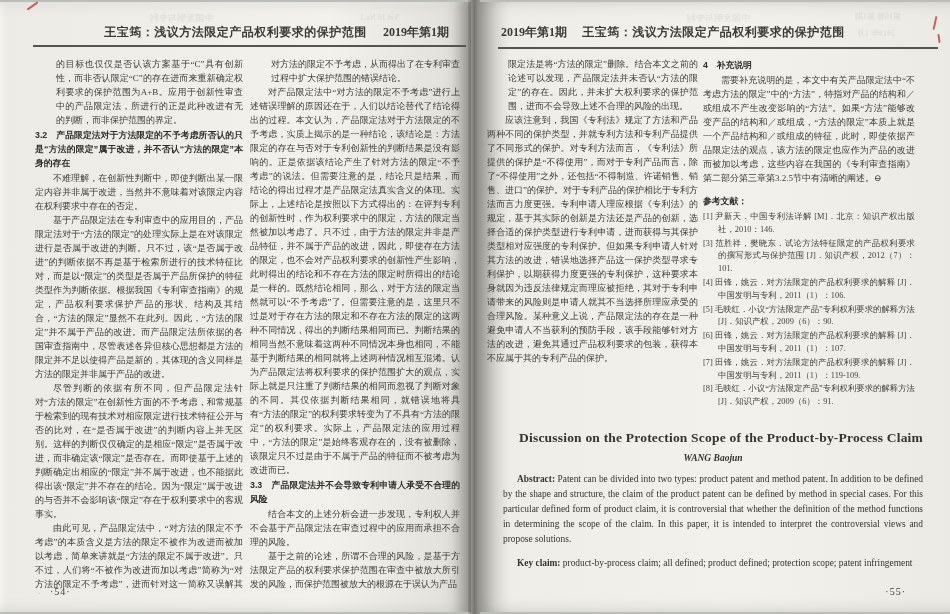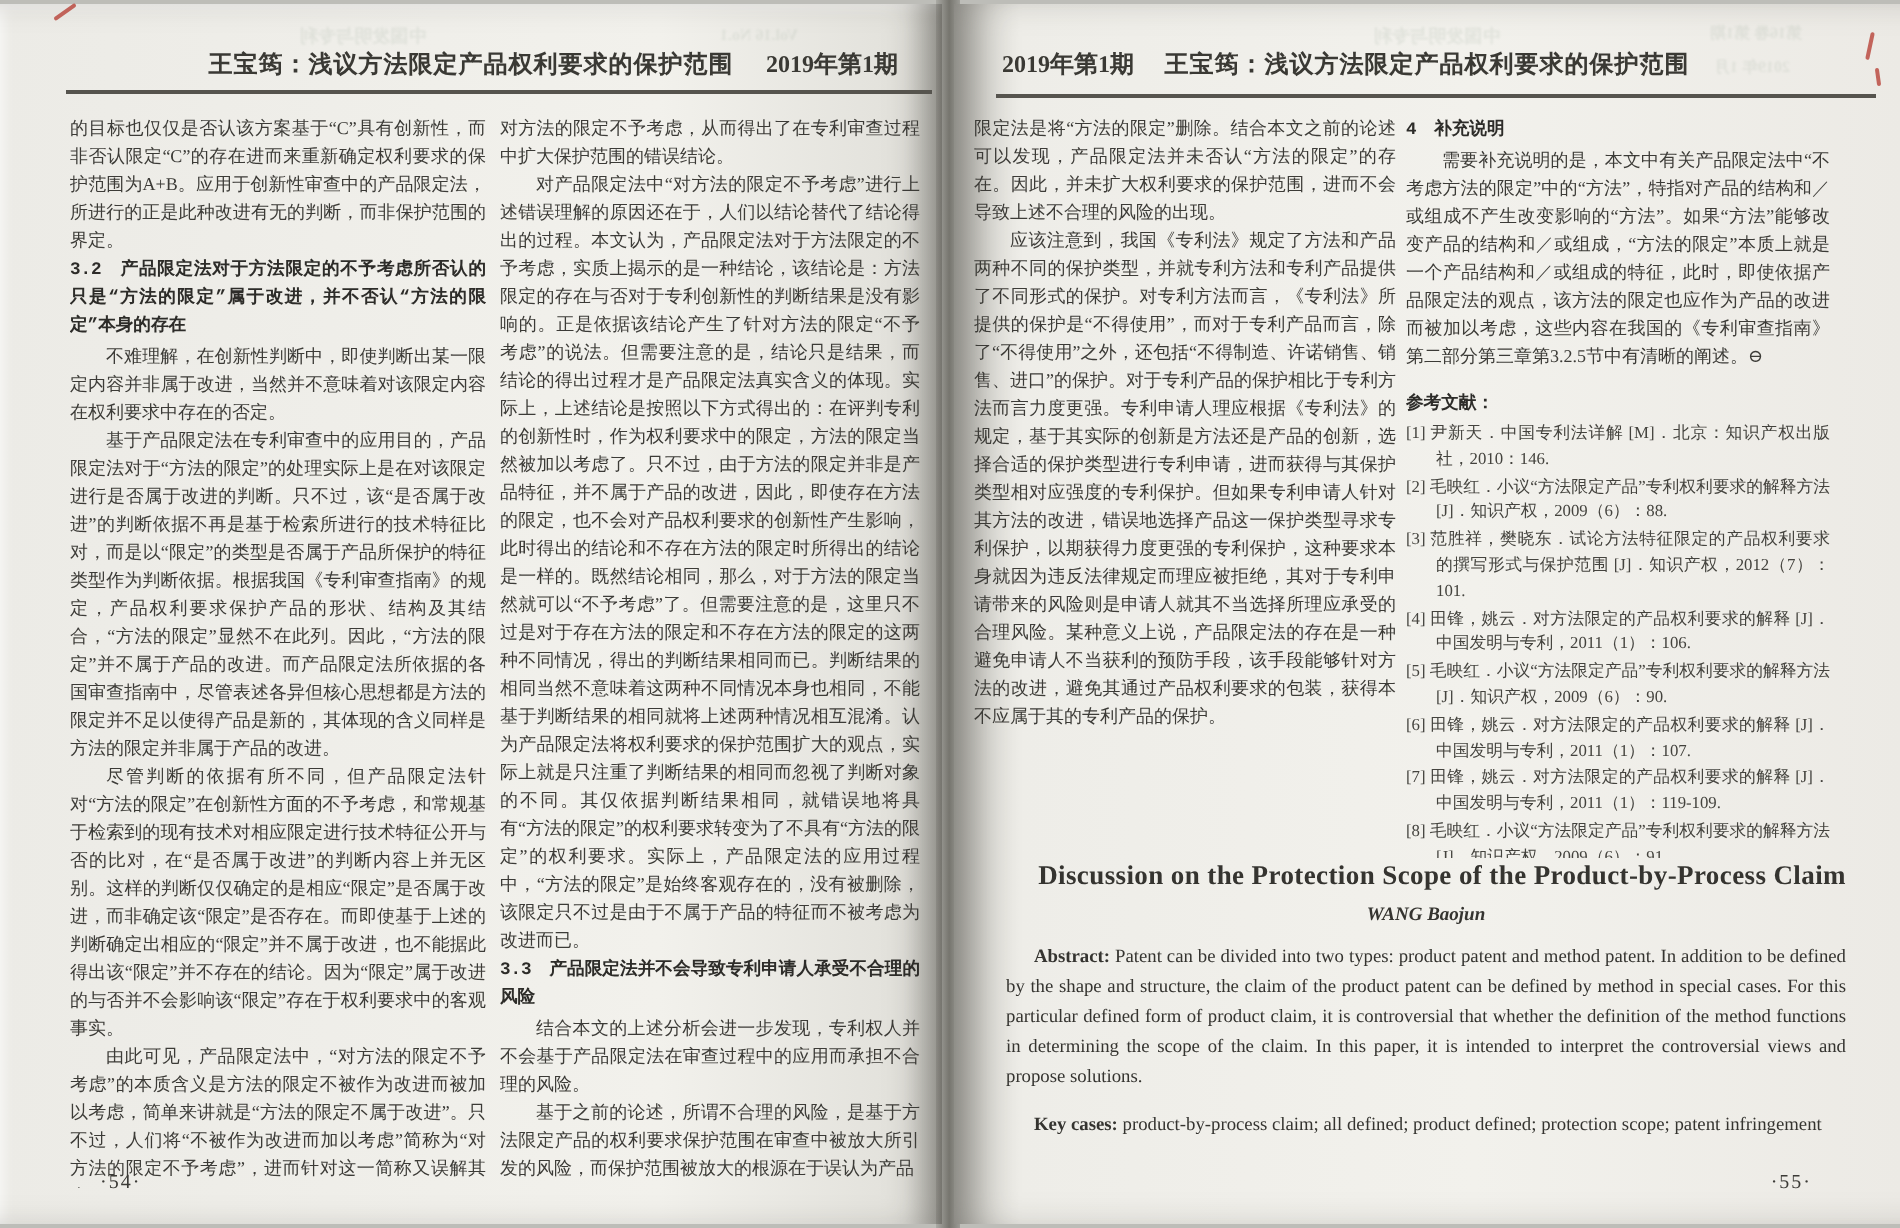--- a/index.html
+++ b/index.html
@@ -37,24 +37,24 @@
   .col{
     position:absolute;text-align:justify;overflow:hidden;
     font-size:9px;line-height:14px;color:#3c3b37;
   }
   .p54c1{left:35px;top:55px;width:208px;height:537px;}
   .p54c2{left:250px;top:55px;width:210px;height:537px;}
   .p55c1{left:10px;top:55px;width:211px;height:372px;}
   .p55c2{left:226px;top:55px;width:212px;height:372px;}
   .blk{margin:0;}
   .blk.p{text-indent:2em;}
-  .blk.pc{text-indent:0;}
+  .blk.pc{text-indent:0;margin-left:21px;}
   .blk.h{
     font-weight:700;text-indent:0;margin:1px 0;
-    font-family:Liberation Mono, monospace;
+    font-family:Liberation Sans, sans-serif;
     font-size:8.8px;color:#2d2c29;
   }
   .blk.refh{
     font-weight:700;font-family:"Liberation Sans","DejaVu Sans",sans-serif;
     margin:9px 0 3px;font-size:8.8px;color:#2d2c29;
   }
   .blk.ref{
     font-size:8.4px;line-height:12.8px;
     padding-left:15px;text-indent:-15px;margin-bottom:1px;color:#44433e;
   }
@@ -121,34 +121,33 @@
     <div class="headrule"></div>
     <div class="col p55c1">
         <div class="blk pc">限定法是将“方法的限定”删除。结合本文之前的论述可以发现，产品限定法并未否认“方法的限定”的存在。因此，并未扩大权利要求的保护范围，进而不会导致上述不合理的风险的出现。</div>
         <div class="blk p">应该注意到，我国《专利法》规定了方法和产品两种不同的保护类型，并就专利方法和专利产品提供了不同形式的保护。对专利方法而言，《专利法》所提供的保护是“不得使用”，而对于专利产品而言，除了“不得使用”之外，还包括“不得制造、许诺销售、销售、进口”的保护。对于专利产品的保护相比于专利方法而言力度更强。专利申请人理应根据《专利法》的规定，基于其实际的创新是方法还是产品的创新，选择合适的保护类型进行专利申请，进而获得与其保护类型相对应强度的专利保护。但如果专利申请人针对其方法的改进，错误地选择产品这一保护类型寻求专利保护，以期获得力度更强的专利保护，这种要求本身就因为违反法律规定而理应被拒绝，其对于专利申请带来的风险则是申请人就其不当选择所理应承受的合理风险。某种意义上说，产品限定法的存在是一种避免申请人不当获利的预防手段，该手段能够针对方法的改进，避免其通过产品权利要求的包装，获得本不应属于其的专利产品的保护。</div>
       </div>
     <div class="col p55c2">
         <div class="blk h">4　补充说明</div>
         <div class="blk p">需要补充说明的是，本文中有关产品限定法中“不考虑方法的限定”中的“方法”，特指对产品的结构和／或组成不产生改变影响的“方法”。如果“方法”能够改变产品的结构和／或组成，“方法的限定”本质上就是一个产品结构和／或组成的特征，此时，即使依据产品限定法的观点，该方法的限定也应作为产品的改进而被加以考虑，这些内容在我国的《专利审查指南》第二部分第三章第3.2.5节中有清晰的阐述。⊖</div>
         <div class="blk refh">参考文献：</div>
         <div class="blk ref">[1]  尹新天．中国专利法详解 [M]．北京：知识产权出版社，2010：146.</div>
-        <div class="blk ref">[2]  毛映红．小议“方法限定产品”专利权利要求的解释方法 [J]．知识产权，2009（6）：88.</div>
         <div class="blk ref">[3]  范胜祥，樊晓东．试论方法特征限定的产品权利要求的撰写形式与保护范围 [J]．知识产权，2012（7）：101.</div>
         <div class="blk ref">[4]  田锋，姚云．对方法限定的产品权利要求的解释 [J]．中国发明与专利，2011（1）：106.</div>
         <div class="blk ref">[5]  毛映红．小议“方法限定产品”专利权利要求的解释方法 [J]．知识产权，2009（6）：90.</div>
         <div class="blk ref">[6]  田锋，姚云．对方法限定的产品权利要求的解释 [J]．中国发明与专利，2011（1）：107.</div>
         <div class="blk ref">[7]  田锋，姚云．对方法限定的产品权利要求的解释 [J]．中国发明与专利，2011（1）：119-109.</div>
         <div class="blk ref">[8]  毛映红．小议“方法限定产品”专利权利要求的解释方法 [J]．知识产权，2009（6）：91.</div>
       </div>
 
     <div class="english">
       <div class="etitle">Discussion on the Protection Scope of the Product-by-Process Claim</div>
       <div class="eauthor">WANG Baojun</div>
       <p class="epara"><b>Abstract: </b><span>Patent can be divided into two types: product patent and method patent. In addition to be defined by the shape and structure, the claim of the product patent can be defined by method in special cases. For this particular defined form of product claim, it is controversial that whether the definition of the method functions in determining the scope of the claim. In this paper, it is intended to interpret the controversial views and propose solutions.</span></p>
-      <p class="epara"><b>Key cases: </b><span>product-by-process claim; all defined; product defined; protection scope; patent infringement</span></p>
+      <p class="epara"><b>Key claim: </b><span>product-by-process claim; all defined; product defined; protection scope; patent infringement</span></p>
     </div>
 
     <div class="pagenum pagenum-right">·55·</div>
   </div>
 
   <div class="penmark penmark1"></div>
   <div class="penmark penmark2"></div>
   <div class="penmark penmark3"></div>
 </div>
 

